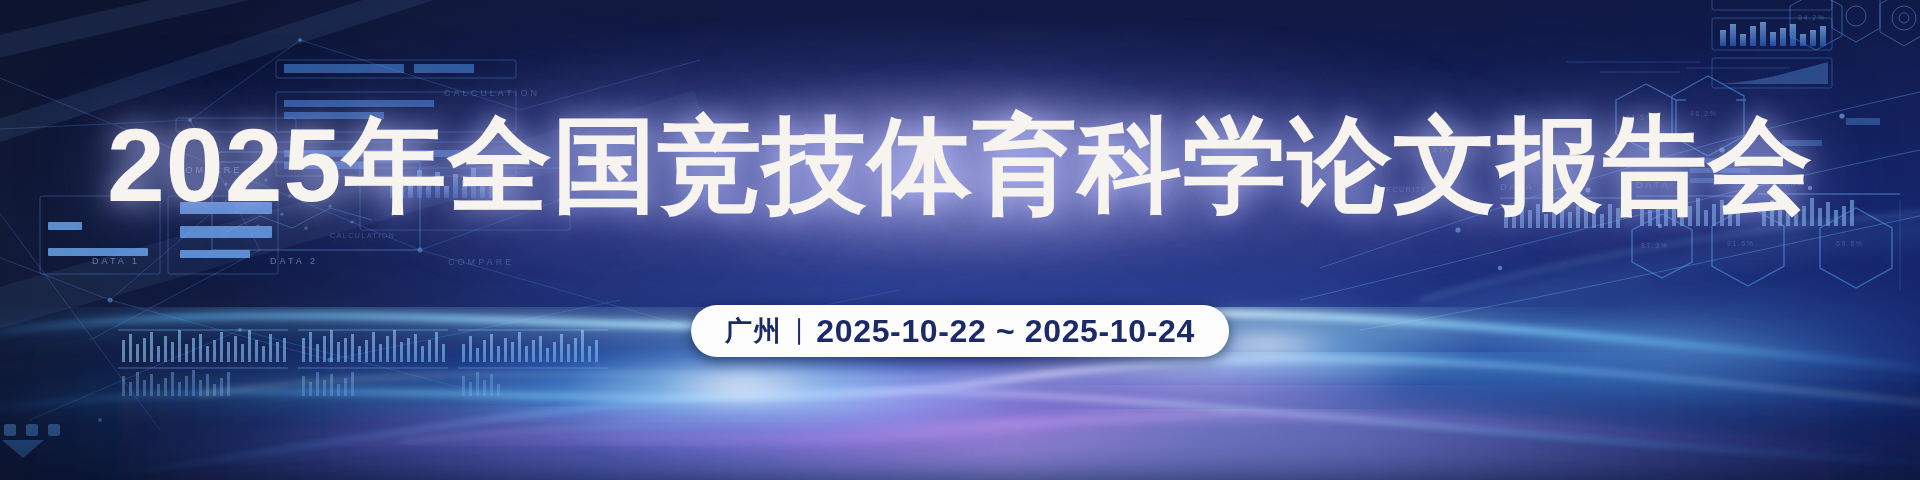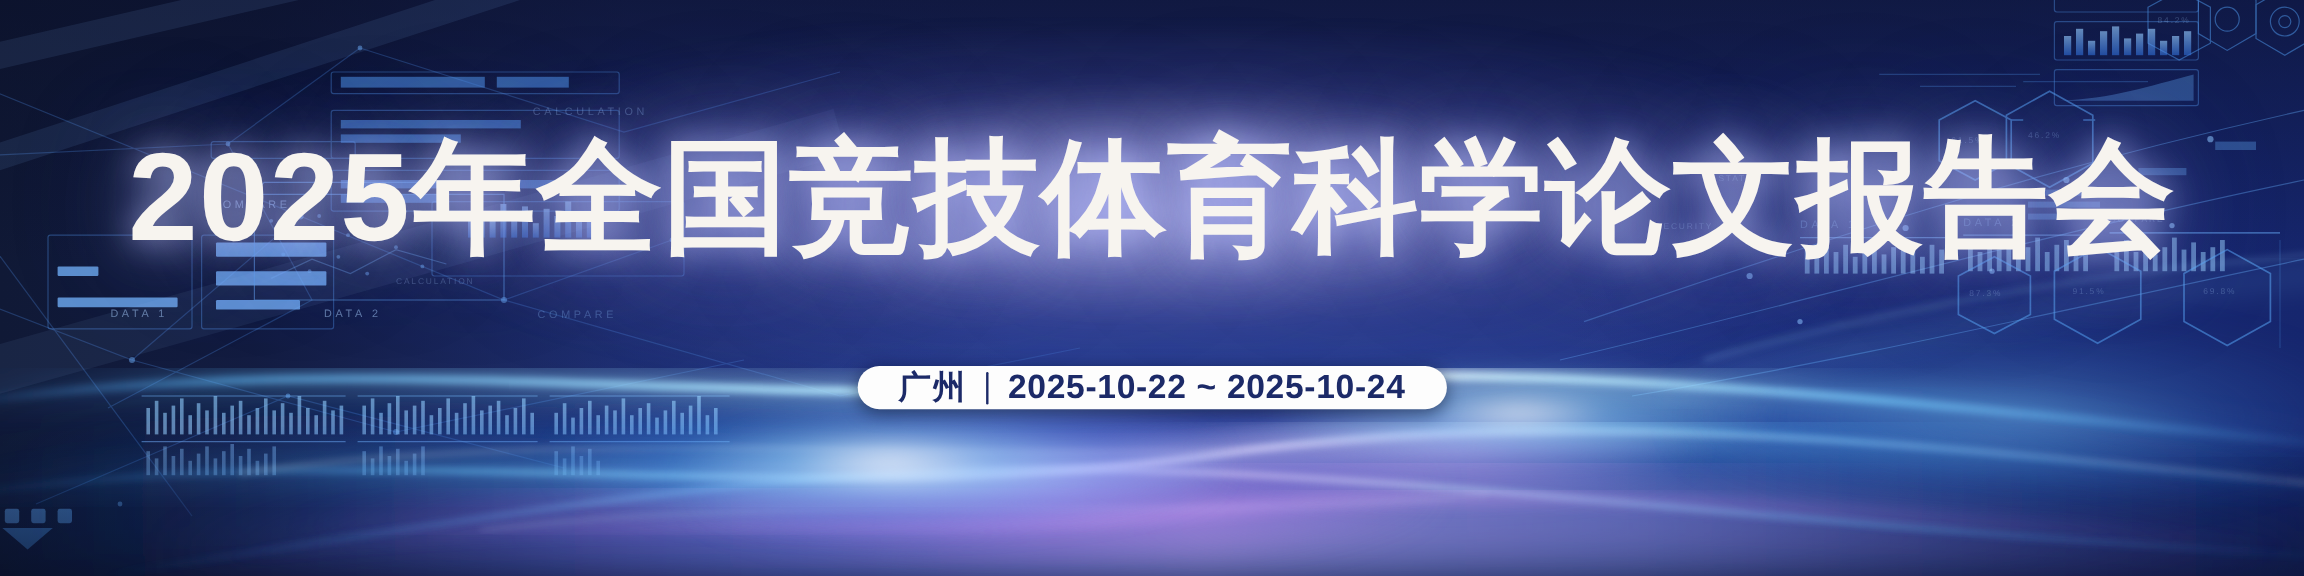--- a/index.html
+++ b/index.html
@@ -99,36 +99,36 @@
     letter-spacing:.01em;
     color:#f7f4ef;
     text-shadow:
       0 0 28px rgba(190,195,255,.75),
       0 0 64px rgba(140,150,235,.55),
       0 0 110px rgba(110,120,215,.38);
   }
 
   .pill{
     position:absolute;top:305px;left:50%;transform:translateX(-50%);
-    height:36px;
+    height:52px;
     padding:0 34px;
     display:flex;align-items:center;gap:16px;
     background:#fdfdfd;
     border-radius:26px;
     box-shadow:0 3px 14px rgba(6,10,34,.55);
     white-space:nowrap;
   }
   .pill-city{
     font-size:27px;font-weight:700;color:#1c2a68;letter-spacing:.06em;
   }
   .pill-sep{
     width:2px;height:27px;background:#1c2a68;border-radius:1px;flex:0 0 auto;
   }
   .pill-dates{
-    font-size:28px;font-weight:700;color:#1c2a68;letter-spacing:.02em;
+    font-size:32px;font-weight:700;color:#1c2a68;letter-spacing:.02em;
   }
 
   
   .hud-label{
     position:absolute;
     font-size:9px;letter-spacing:.34em;font-weight:400;
     color:#9fc4f2;opacity:.55;white-space:nowrap;
   }
   .hud-label.dim{opacity:.34;color:#7fb0ea;}
   .hud-label.sm{font-size:7px;letter-spacing:.22em;opacity:.28;}

